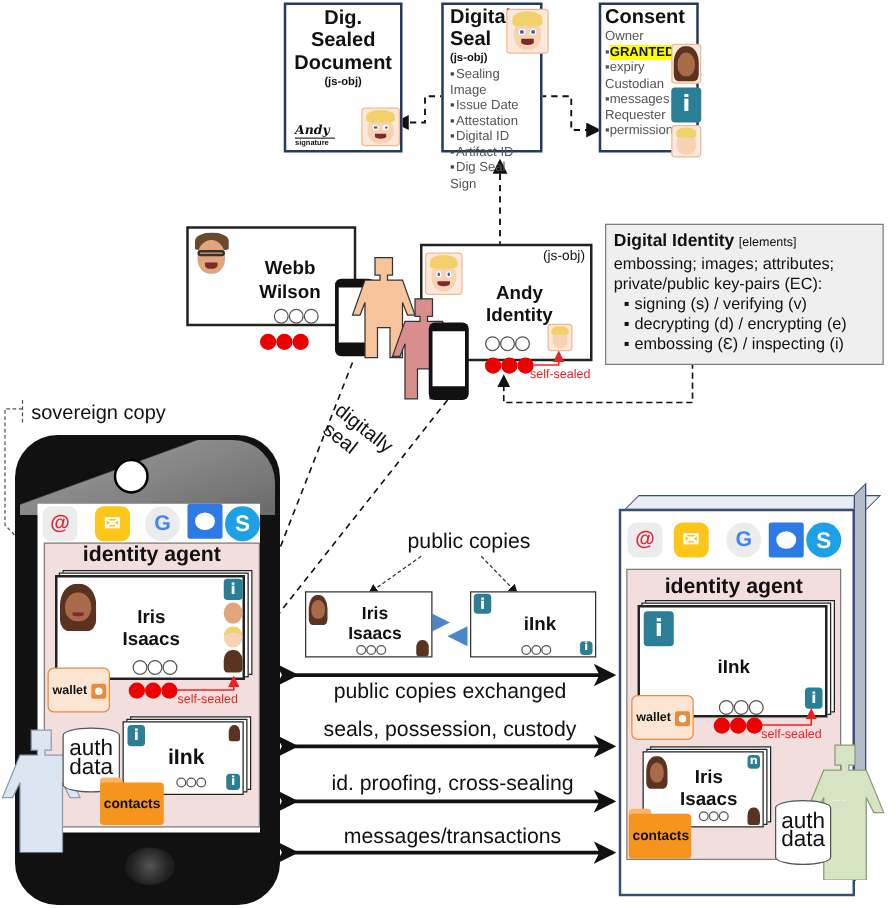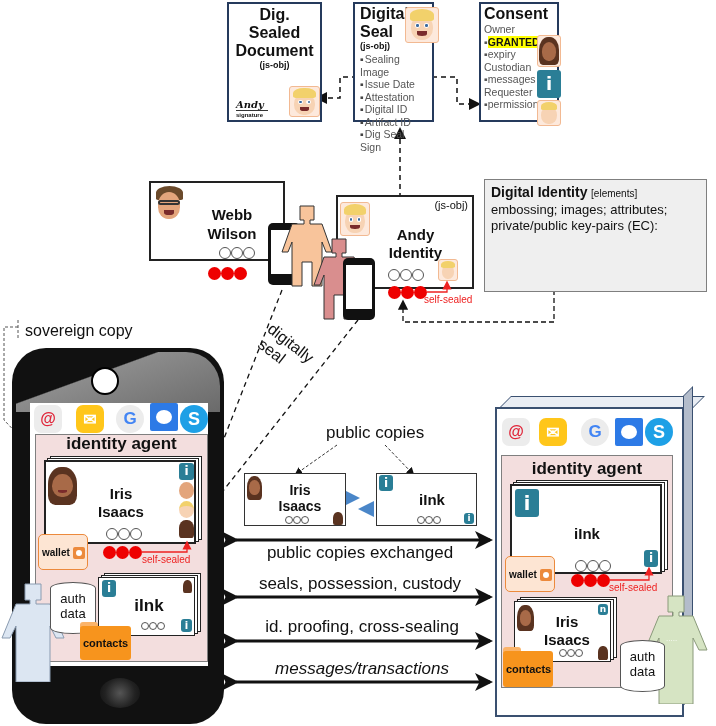--- a/index.html
+++ b/index.html
@@ -49,21 +49,21 @@
   .agent-panel { position: absolute; background: #f3dede; border: 1.5px solid #7f7f7f; }
   .agent-title { position: absolute; font-weight: bold; font-size: 17px; text-align: center; width: 100%; }
 
   .wallet { position: absolute; background: #fde5d3; border: 1.5px solid #ec8a3c; border-radius: 5px; font-weight: bold; font-size: 10px; }
   .wallet-clasp { position: absolute; width: 12px; height: 12px; background: #ec8a3c; border-radius: 2px; }
   .wallet-clasp::after { content: ""; position: absolute; left: 3px; top: 3px; width: 6px; height: 6px; background: #fff; border-radius: 50%; }
 
   .folder { position: absolute; background: #f7941d; border-radius: 3px; font-weight: bold; font-size: 11px; }
   .folder-tab { position: absolute; background: #fbb46a; border-radius: 3px 3px 0 0; }
 
-  .cylinder { position: absolute; background: #fff; border: 1.3px solid #555; border-radius: 50% / 12%; text-align: center; font-size: 13px; line-height: 15px; }
+  .cylinder { position: absolute; background: #fff; border: 1.3px solid #555; border-radius: 50% / 12%; text-align: center; font-size: 18px; line-height: 15px; }
 
   .arrow-label { position: absolute; font-size: 17px; text-align: center; white-space: nowrap; }
   .public-copy { position: absolute; background: #fff; border: 1.5px solid #333; }
 
   .di-box { position: absolute; background: #efefef; border: 1.5px solid #7f7f7f; padding: 4px 6px; font-size: 13px; line-height: 16px; }
   .di-box .di-title { font-weight: bold; font-size: 14px; }
   .di-box .di-tag { font-size: 10px; }
   .di-box ul { list-style: none; margin-left: 8px; }
   .di-box li::before { content: "\25AA"; margin-right: 4px; }
 
@@ -236,20 +236,25 @@
   <path d="M20,2 h14 v14 h-4 v4 h12 l10,28 h-6 l-4,-10 v44 h-10 v-24 h-10 v24 h-10 v-44 l-4,10 h-6 l10,-28 h12 v-4 h-4z" fill="#d98e8e" stroke="#333" stroke-width="1"></path>
 </svg>
 <div class="abs" style="left:343px;top:258px;width:32px;height:62px;background:#111;border-radius:5px;">
   <div style="position:absolute;left:3px;top:7px;width:26px;height:44px;background:#fff;"></div>
 </div>
 
 <div class="di-box" style="left:484px;top:179px;width:223px;height:113px;">
   <div><span class="di-title">Digital Identity</span> <span class="di-tag">[elements]</span></div>
   <div>embossing; images; attributes;</div>
   <div>private/public  key-pairs (EC):</div>
+  <ul>
+    <li>signing (s) / verifying (v)</li>
+    <li>decrypting (d) / encrypting (e)</li>
+    <li>embossing (Ɛ) / inspecting (i)</li>
+  </ul>
 </div>
 
 <div class="abs" style="left:25px;top:322px;font-size:16px;">sovereign copy</div>
 <div class="abs" style="left:275px;top:320px;transform:rotate(38deg);transform-origin:left top;font-size:16px;line-height:18px;">
   <div>digitally</div>
   <div style="margin-left:2px;">seal</div>
 </div>
 
 <div class="phone-body" style="left:12px;top:348px;width:212px;height:376px;">
   <div class="phone-shine" style="left:4px;top:4px;width:204px;height:60px;"></div>
@@ -364,21 +369,21 @@
     <span class="circle-o"></span>
       <span class="circle-o"></span>
       <span class="circle-o"></span>
   </div>
   <div class="info-badge" style="left:87px;top:39px;width:10px;height:11px;font-size:9px;line-height:11px;">i</div>
 </div>
 
 <div class="arrow-label" style="left:244px;top:543px;width:232px;">public copies  exchanged</div>
 <div class="arrow-label" style="left:232px;top:574px;width:256px;">seals,  possession,  custody</div>
 <div class="arrow-label" style="left:236px;top:617px;width:252px;">id.  proofing,  cross-sealing</div>
-<div class="arrow-label" style="left:236px;top:659px;width:252px;font-style:italic;">messages/transactions</div>
+<div class="arrow-label" style="left:236px;top:659px;width:252px;">messages/transactions</div>
 
 <div class="tablet-top" style="left:499px;top:396px;width:194px;height:12px;transform:skewX(-45deg);transform-origin:left bottom;"></div>
 <div class="tablet-side" style="left:683px;top:396px;width:10px;height:310px;transform:skewY(-45deg);transform-origin:left top;"></div>
 <div class="tablet" style="left:495px;top:407px;width:189px;height:310px;"></div>
 
 <div class="app-icon" style="left:502px;top:418px;background:#ececec;">
     <span style="color:#e0263a;font-size:16px;">@</span>
   </div>
 <div class="app-icon" style="left:539px;top:418px;background:#ffc61a;">
     <span style="color:#fff;font-size:16px;">✉</span>

